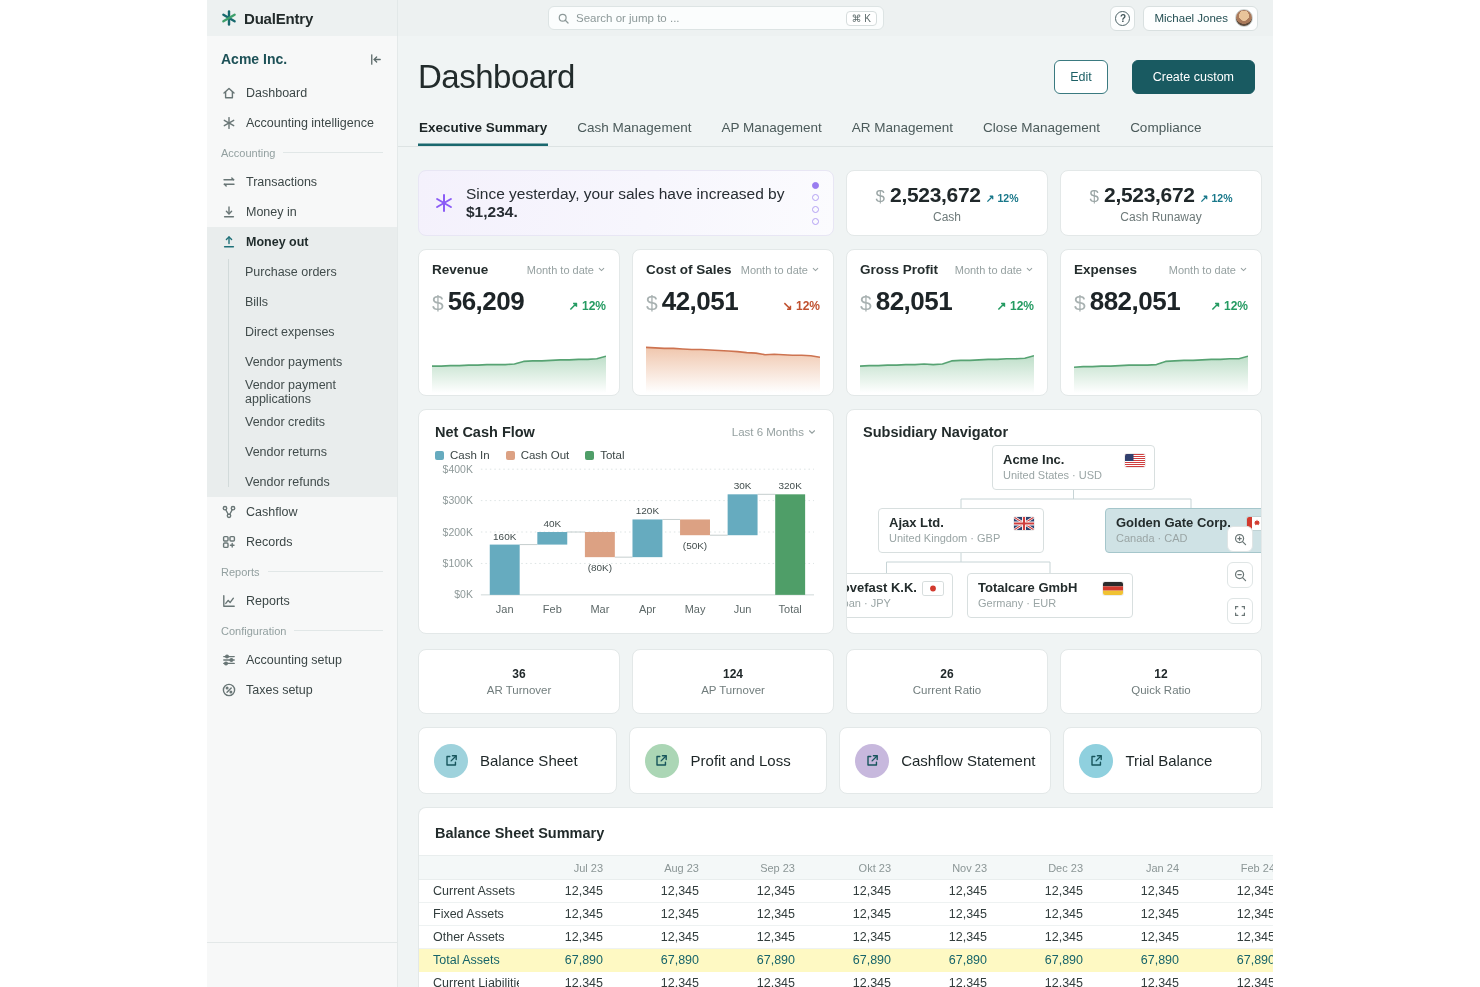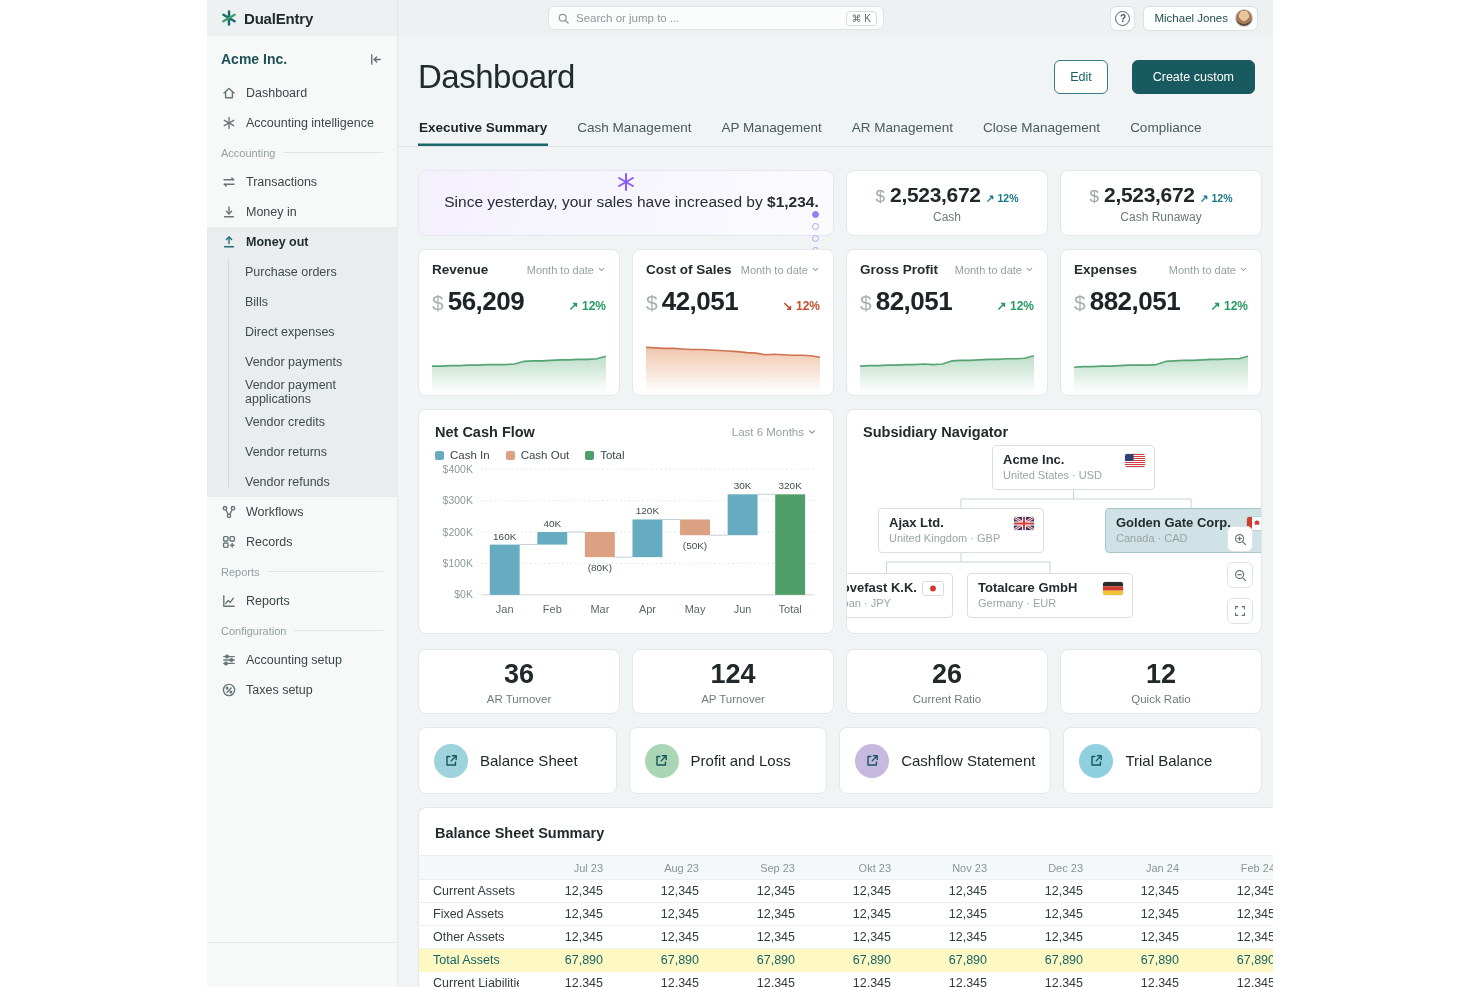--- a/index.html
+++ b/index.html
@@ -53,21 +53,21 @@
   .tab.active { color:#1b2425; font-weight:600; box-shadow:inset 0 -2.5px 0 #1a686e; }
 
   .content { padding:0 0 0 20px; }
   .grid4 { width:844px; display:grid; grid-template-columns:repeat(4,1fr); gap:12px; }
   .card { background:#ffffff; border:1px solid #e3e8e8; border-radius:8px; }
   .span2 { grid-column:span 2; }
 
   
   .row1 { margin-top:23px; }
   .row1 .card { height:66px; }
-  .banner { background:linear-gradient(100deg,#f4f1fc 0%,#f7f6fd 55%,#fbfbfe 100%); border:1px solid #e8e6f4; display:flex; align-items:center; padding:0 14px;flex-direction:column; }
+  .banner { background:linear-gradient(100deg,#f4f1fc 0%,#f7f6fd 55%,#fbfbfe 100%); border:1px solid #e8e6f4; display:flex; align-items:center; padding:0 14px; }
   .banner-text { font-size:15.5px; color:#272d33; margin-left:11px; }
   .banner-amount { font-weight:700; }
   .dots { margin-left:auto; display:flex; flex-direction:column; gap:5px; align-items:center; }
   .dot { width:7px; height:7px; border-radius:50%; border:1.5px solid #b4a1f4; cursor:pointer; }
   .dot.filled { background:#997cf0; border-color:#997cf0; }
 
   
   .kpi { display:flex; flex-direction:column; align-items:center; justify-content:center; }
   .kpi-vrow { display:flex; align-items:baseline; gap:5px; }
   .kpi-cur { font-size:17px; color:#9aa5a5; }
@@ -105,21 +105,21 @@
   .tnode .tname { font-size:13px; font-weight:600; color:#232c2c; white-space:nowrap; }
   .tnode .tmeta { font-size:11px; color:#9aa5a5; margin-top:2px; white-space:nowrap; }
   .tnode.hl { background:#cfe2e5; border-color:#a5c6cb; }
   .tflag { position:absolute; right:9px; top:8px; width:20px; height:13px; border-radius:2px; overflow:hidden; box-shadow:0 0 0 1px rgba(0,0,0,0.07); }
   .tflag svg { display:block; }
   .tree-ctl { position:absolute; width:26px; height:26px; right:8px; background:#fff; border:1px solid #dfe5e5; border-radius:6px; display:flex; align-items:center; justify-content:center; color:#6a7676; cursor:pointer; z-index:5; }
 
   
   .row4 { margin-top:15px; }
   .row4 .card { height:65px; display:flex; flex-direction:column; align-items:center; justify-content:center; }
-  .ratio-val { font-size:27px; font-weight:600; color:#20282a; }
+  .ratio-val { font-size:12px; font-weight:600; color:#20282a; }
   .ratio-label { font-size:11.5px; color:#717d7d; margin-top:3px; }
   .row5 { margin-top:13px; }
   .row5 .card { height:67px; display:flex; align-items:center; padding:0 15px; gap:12px; cursor:pointer; }
   .report-ic { width:34px; height:34px; border-radius:50%; display:flex; align-items:center; justify-content:center; color:#17555c; flex:none; }
   .report-label { font-size:15px; font-weight:500; color:#1d2627; white-space:nowrap; }
 
   
   .bs-panel { margin-top:13px; width:855px; background:#fff; border:1px solid #e3e8e8; border-right:none; border-radius:8px 0 0 0; overflow:hidden; }
   .bs-title { font-size:14.5px; font-weight:700; color:#222b2b; padding:17px 16px 14px; }
   table.bs { border-collapse:collapse; table-layout:fixed; width:868px; }
@@ -262,21 +262,21 @@
         <div class="nav-item">
           <span class="nav-icon">
             <svg width="16" height="16" viewBox="0 0 16 16" fill="none" stroke="currentColor" stroke-width="1.4" stroke-linecap="round" stroke-linejoin="round">
               <circle cx="4" cy="4.2" r="1.7"></circle>
               <circle cx="12" cy="4.2" r="1.7"></circle>
               <circle cx="8" cy="11.8" r="1.7"></circle>
               <path d="M4.8 5.7 7.2 10.3"></path>
               <path d="M11.2 5.7 8.8 10.3"></path>
             </svg>
           </span>
-          <span>Workflows</span>
+          <span>Cashflow</span>
         </div>
         <div class="nav-item">
           <span class="nav-icon">
             <svg width="16" height="16" viewBox="0 0 16 16" fill="none" stroke="currentColor" stroke-width="1.4" stroke-linecap="round" stroke-linejoin="round">
               <rect x="2.6" y="2.6" width="4.4" height="4.4" rx="1"></rect>
               <rect x="9" y="2.6" width="4.4" height="4.4" rx="1"></rect>
               <rect x="2.6" y="9" width="4.4" height="4.4" rx="1"></rect>
               <path d="M11.2 9.4v3.6M9.4 11.2h3.6"></path>
             </svg>
           </span>

